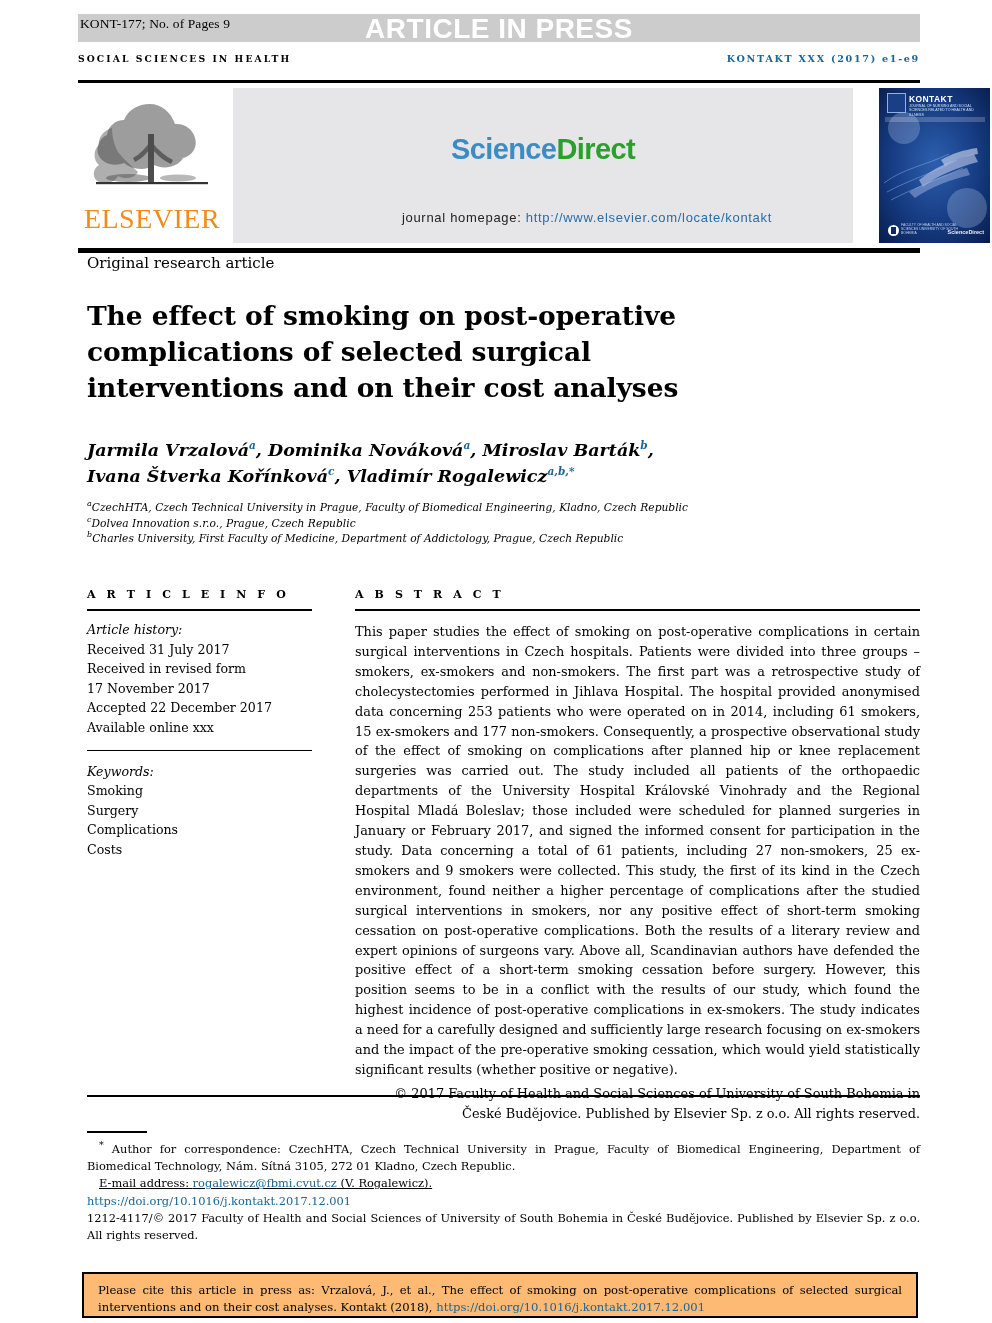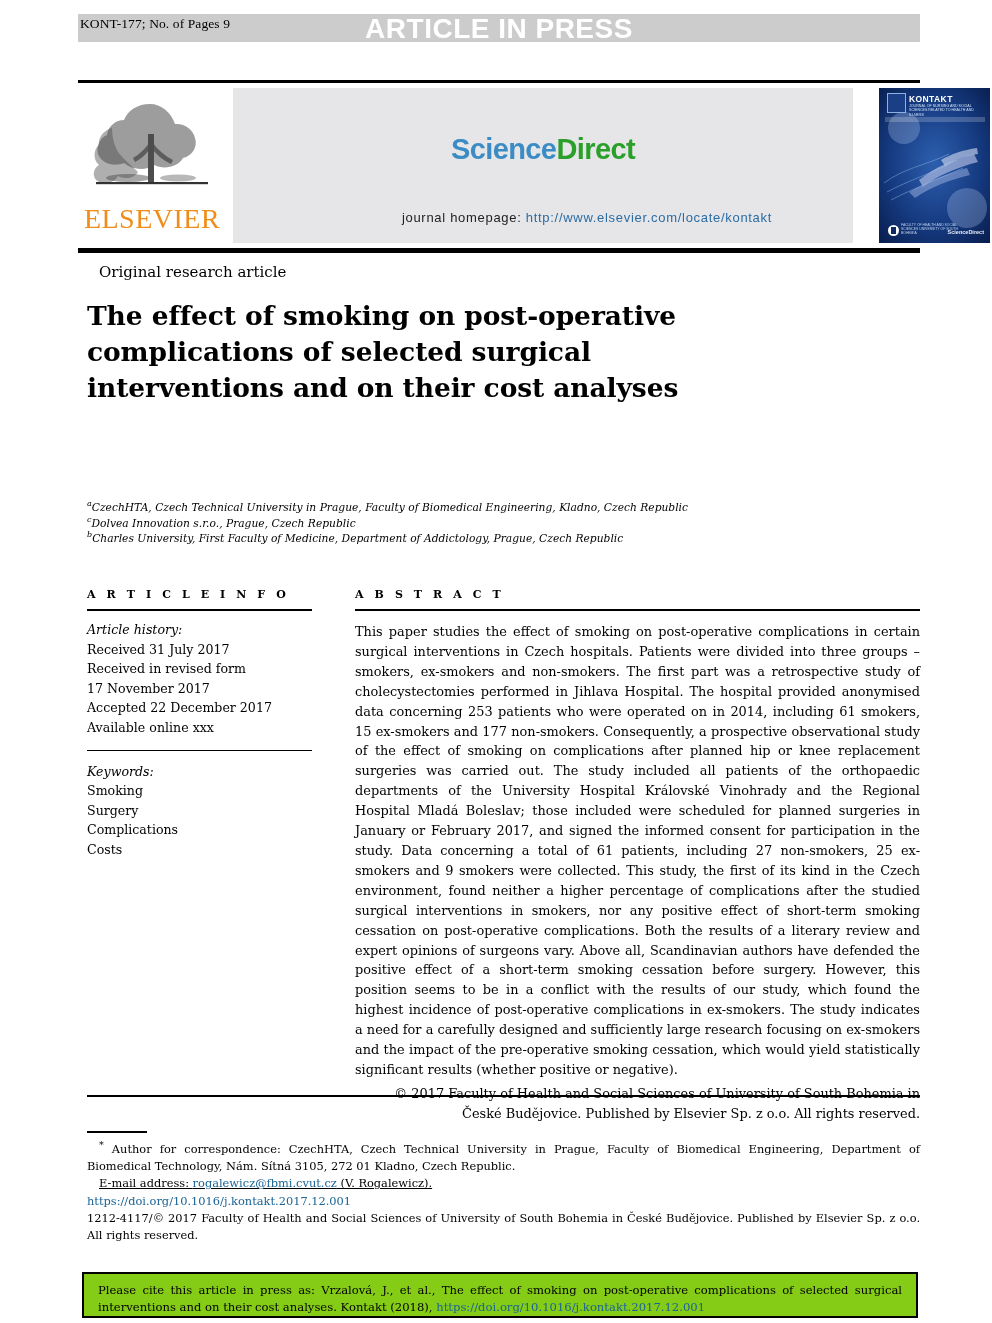--- a/index.html
+++ b/index.html
@@ -136,22 +136,22 @@
     position: absolute; left: 9px; bottom: 7px; width: 11px; height: 11px;
     border-radius: 50%; background: #ffffff;
   }
   .cover-circle::after {
     content: ""; position: absolute; left: 3px; top: 2px;
     width: 5px; height: 7px; background: #0d2a66;
   }
 
   
   .art-type {
-    position: absolute; left: 87px; top: 263px;
-    font-family: "DejaVu Serif", serif; font-size: 15px; color: #000; margin-left: 12px;
+    position: absolute; left: 87px; top: 254px;
+    font-family: "DejaVu Serif", serif; font-size: 15px; color: #000;
   }
   .title {
     position: absolute; left: 87px; top: 298px; width: 680px;
     font-family: "DejaVu Serif", serif; font-weight: bold;
     font-size: 26.5px; line-height: 36px; color: #000;
     letter-spacing: -0.1px;
   }
 
   
   .authors {
@@ -216,39 +216,43 @@
     font-family: "DejaVu Serif", serif; font-size: 11.4px;
     line-height: 17.3px; color: #000; text-align: justify;
   }
   .footnote .idt { text-indent: 12px; display: block; text-decoration: underline; }
   .footnote a, .link { color: #1a6496; text-decoration: none; }
   .doi-line { color: #1a6496; }
 
   
   .cite-box {
     position: absolute; left: 82px; top: 1272px; width: 836px; height: 46px;
-    background: #84cc16; border: 2px solid #000;
+    background: #fdba74; border: 2px solid #000;
     padding: 8px 14px 0 14px;
   }
   .cite-text {
     font-family: "DejaVu Serif", serif; font-size: 11.6px;
     line-height: 17px; color: #000; text-align: justify;
   }
 </style>
 </head>
 <body>
 
 <div class="page">
 
   <div class="runhead">
     <div class="runhead-band"></div>
     <div class="runhead-press">ARTICLE IN PRESS</div>
     <div class="runhead-id">KONT-177; No. of Pages 9</div>
   </div>
 
+  <div class="journal-line">
+    <div class="journal-left">SOCIAL SCIENCES IN HEALTH</div>
+    <div class="journal-right">KONTAKT XXX (2017) e1-e9</div>
+  </div>
 
   <div class="rule-thick" style="top:80px;"></div>
 
   <div class="masthead">
 
     <div class="elsevier-block">
       <svg class="tree-svg" width="128" height="112" viewBox="0 0 128 112">
         <g fill="#4d4d4d">
           <path d="M62 14 C50 14 40 20 36 30 C28 30 20 36 19 45 C12 48 8 56 10 64 C14 74 26 77 36 73 C44 80 58 81 66 75 C76 80 90 77 95 68 C104 66 110 57 107 48 C105 39 96 33 87 34 C83 22 73 14 62 14 Z" opacity="0.55"></path>
           <path d="M24 38 C16 40 10 47 11 55 C5 60 5 70 11 75 C4 79 4 89 11 92 C18 95 27 92 30 86 C37 90 47 88 50 82 C44 76 36 70 30 62 C26 55 24 46 24 38 Z" opacity="0.45"></path>
@@ -307,20 +311,27 @@
         <div class="cover-sd">ScienceDirect</div>
       </div>
     </div>
   </div>
 
   <div class="rule-thick" style="top:248px;height:5px;"></div>
 
   <div class="art-type">Original research article</div>
   <div class="title">The effect of smoking on post-operative complications of selected surgical interventions and on their cost analyses</div>
 
+  <div class="authors">
+    <span>Jarmila Vrzalová</span><sup>a</sup>,
+    <span>Dominika Nováková</span><sup>a</sup>,
+    <span>Miroslav Barták</span><sup>b</sup>,<br>
+    <span>Ivana Štverka Kořínková</span><sup>c</sup>,
+    <span>Vladimír Rogalewicz</span><sup>a,b,*</sup>
+  </div>
 
   <div class="affils">
     <div><sup>a</sup><span>CzechHTA, Czech Technical University in Prague, Faculty of Biomedical Engineering, Kladno, Czech Republic</span></div>
     <div><sup>c</sup><span>Dolvea Innovation s.r.o., Prague, Czech Republic</span></div>
     <div><sup>b</sup><span>Charles University, First Faculty of Medicine, Department of Addictology, Prague, Czech Republic</span></div>
   </div>
 
   <div class="col-info">
     <div class="sec-head">A R T I C L E    I N F O</div>
     <div class="hr-sec"></div>

